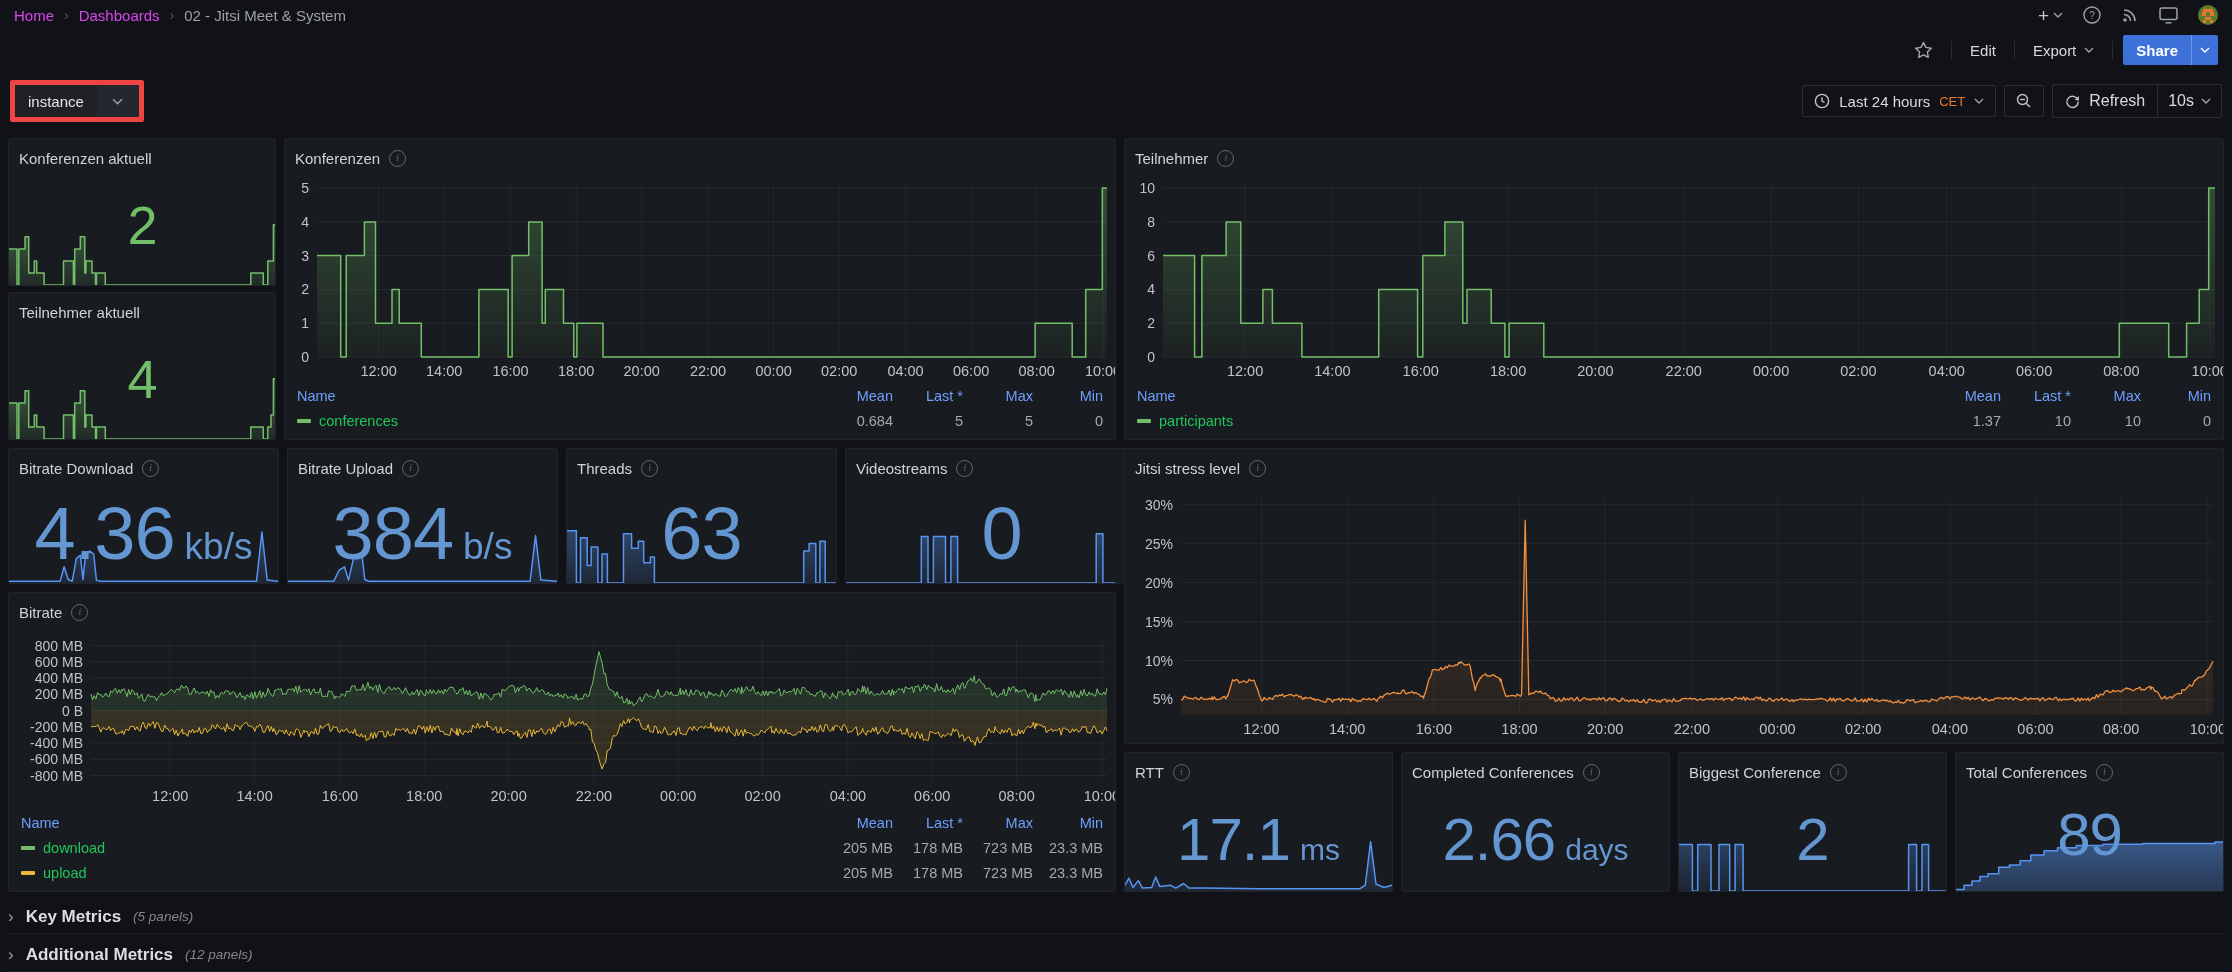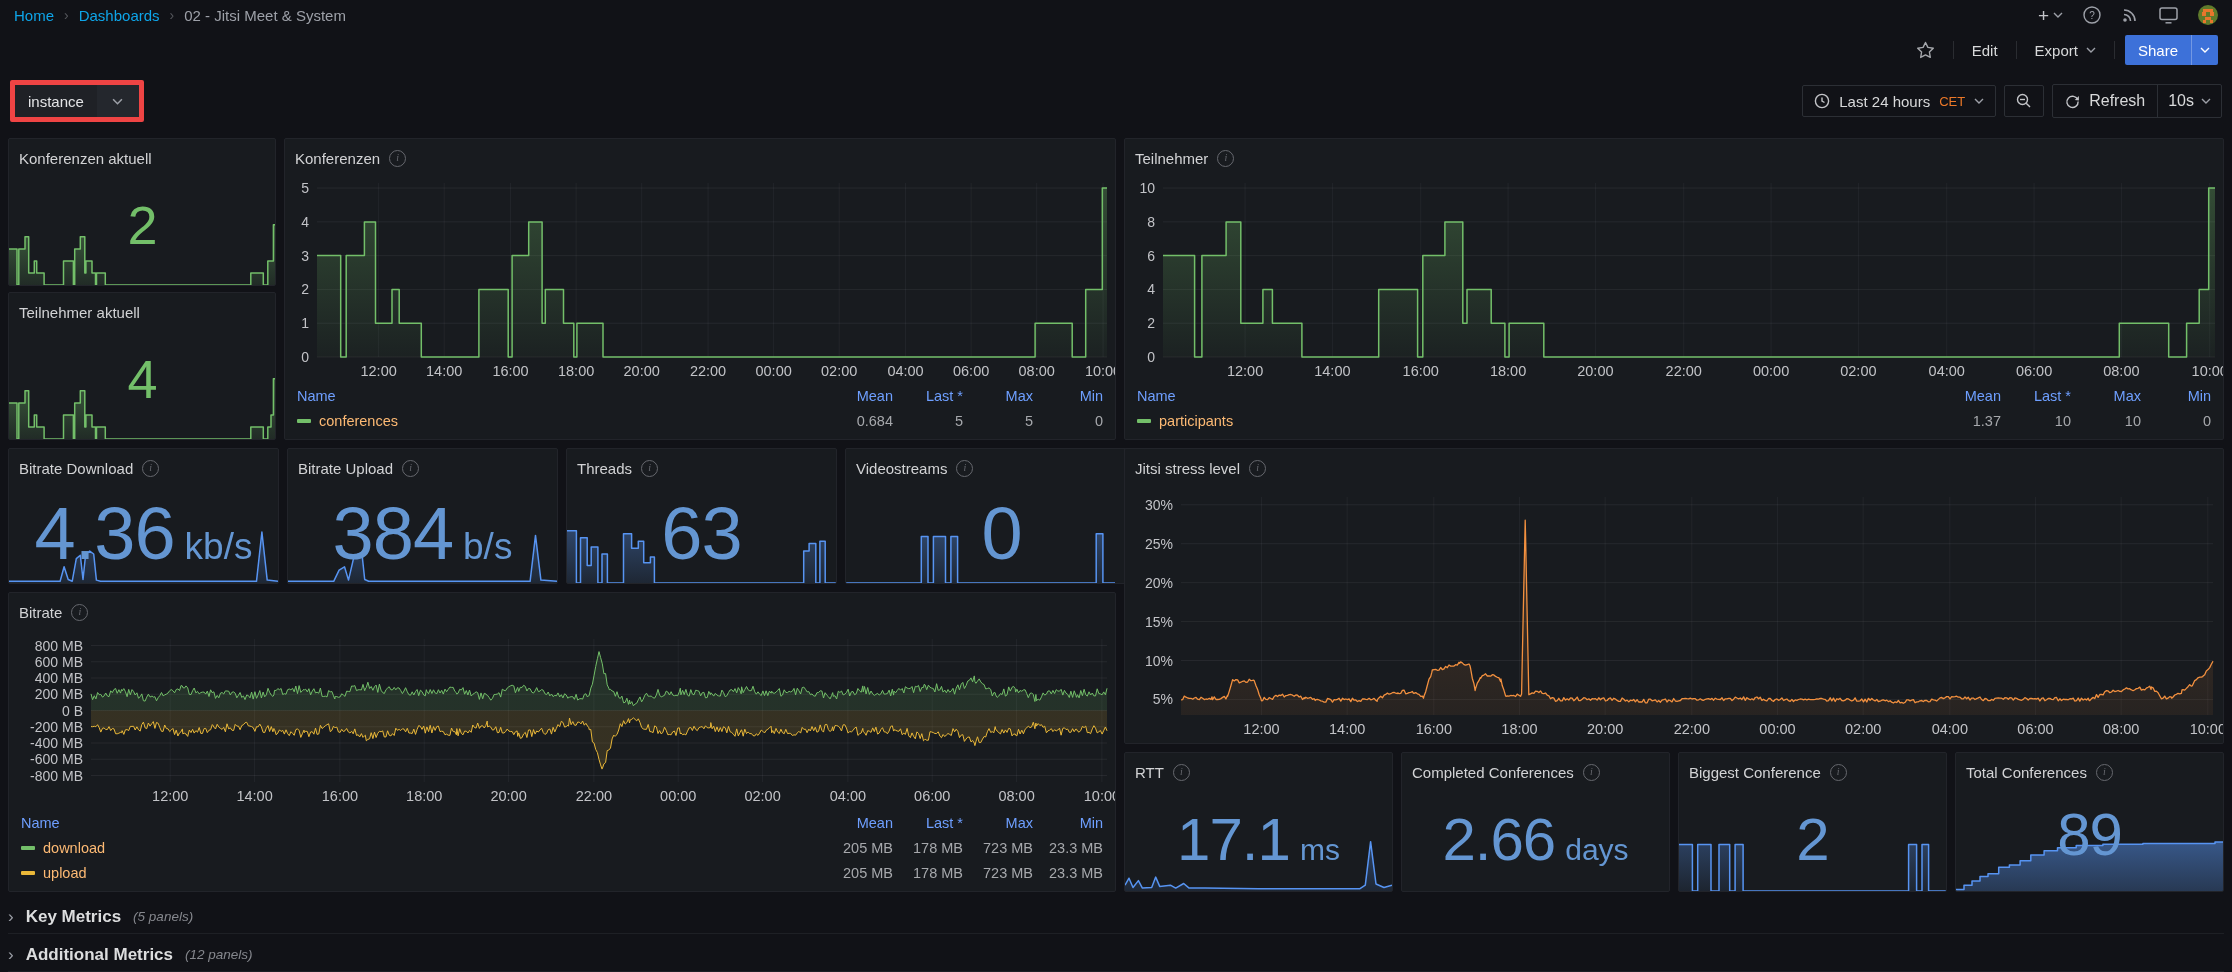--- a/index.html
+++ b/index.html
@@ -2,37 +2,37 @@
 <html><head>
 <meta charset="utf-8">
 <style>
   html,body{margin:0;padding:0;background:#0e0f13;}
   body{font-family:"Liberation Sans",sans-serif;color:#D8D9DA;}
   .app{position:relative;width:2232px;height:972px;background:#111217;overflow:hidden;}
 
   
   .nav{position:absolute;top:0;left:0;right:0;height:30px;display:flex;align-items:center;padding:0 14px;box-sizing:border-box;}
   .breadcrumb{display:flex;align-items:center;gap:10px;font-size:15px;white-space:nowrap;}
-  .crumb{color:#0ea5e9;cursor:pointer;}
+  .crumb{color:#d946ef;cursor:pointer;}
   .crumb.dim{color:#9DA0A8;}
   .crumb-sep{color:#55575C;font-size:14px;}
   .nav-right{margin-left:auto;display:flex;align-items:center;gap:20px;}
   .searchbox{display:flex;align-items:center;width:520px;height:24px;background:#16171B;border:1px solid #2A2C33;border-radius:5px;padding:0 10px;gap:8px;box-sizing:border-box;}
   .searchbox input{flex:1;background:transparent;border:0;outline:0;color:#C8C9CC;font-size:14px;font-family:inherit;min-width:0;}
   .searchbox input::placeholder{color:#73767D;}
   .kbd-hint{display:flex;align-items:center;gap:6px;color:#73767D;font-size:13px;white-space:nowrap;}
   .icon-btn{display:flex;align-items:center;gap:4px;background:transparent;border:0;color:#9DA0A8;cursor:pointer;padding:0;}
   .plus-glyph{font-size:19px;line-height:1;color:#C3C4C8;font-weight:400;}
   .avatar{width:20px;height:20px;border-radius:50%;overflow:hidden;flex:none;}
 
   
   .toolbar{position:absolute;top:30px;left:0;right:0;height:40px;display:flex;align-items:center;justify-content:flex-end;padding:0 14px;box-sizing:border-box;}
   .tb-divider{width:1px;height:18px;background:#2A2C31;margin:0 10px;}
   .tb-btn{display:flex;align-items:center;gap:8px;height:30px;padding:0 8px;color:#D8D9DA;font-size:15px;background:transparent;border:0;border-radius:2px;cursor:pointer;font-family:inherit;}
-  .share-btn{display:flex;height:30px;border-radius:2px;overflow:hidden;cursor:pointer;}
+  .share-btn{display:flex;height:30px;border-radius:2px;overflow:hidden;cursor:pointer;font-weight:bold;}
   .share-main{padding:0 13px;display:flex;align-items:center;font-size:15px;color:#FFFFFF;background:#3D71D9;}
   .share-caret{width:26px;display:flex;align-items:center;justify-content:center;background:#3D71D9;border-left:1px solid rgba(255,255,255,0.28);}
 
   
   .controls{position:absolute;top:70px;left:0;right:0;height:62px;display:flex;align-items:center;padding:0 10px;box-sizing:border-box;}
   .var-group{display:flex;height:32px;border:5px solid #ef4444;border-radius:2px;overflow:hidden;cursor:pointer;}
   .var-label{display:flex;align-items:center;padding:0 13px;background:#1F2126;font-size:15px;color:#E3E4E6;}
   .var-value{width:42px;display:flex;align-items:center;justify-content:center;background:#24272D;}
   .controls-right{margin-left:auto;display:flex;align-items:center;gap:8px;}
   .ctrl-btn{display:flex;align-items:center;gap:9px;height:32px;padding:0 11px;border:1px solid #2C2F35;border-radius:2px;background:transparent;color:#D8D9DA;font-size:15px;cursor:pointer;font-family:inherit;}
@@ -44,21 +44,21 @@
   
   .dash{position:absolute;top:132px;left:0;right:0;bottom:0;}
   .panel{position:absolute;background:#181B1F;border:1px solid #22242A;border-radius:2px;display:flex;flex-direction:column;overflow:hidden;box-sizing:border-box;}
   .panel-header{height:30px;display:flex;align-items:center;gap:9px;padding:4px 10px 0 10px;flex:none;cursor:pointer;}
   .panel-title{font-size:15px;color:#D2D3D5;white-space:nowrap;}
   .info-icon{width:15px;height:15px;border:1px solid #66686E;border-radius:50%;color:#66686E;font-size:10px;line-height:13px;text-align:center;font-family:"Liberation Serif",serif;font-style:italic;flex:none;cursor:pointer;}
   .chart-area{flex:1;position:relative;min-height:0;}
 
   .legend{flex:none;padding:0 12px 6px 12px;font-size:14.5px;}
   .lg-row{display:flex;align-items:center;height:25px;}
-  .lg-name{flex:1;display:flex;align-items:center;gap:8px;color:#fdba74;cursor:pointer;}
+  .lg-name{flex:1;display:flex;align-items:center;gap:8px;color:#22c55e;cursor:pointer;}
   .lg-val{width:70px;text-align:right;color:#A6A8AC;}
   .lg-val.c0{width:92px;}
   .lg-head .lg-name,.lg-head .lg-val{color:#6E9FFF;cursor:pointer;}
   .swatch{width:14px;height:4px;border-radius:1px;flex:none;}
 
   .stat-body{flex:1;position:relative;min-height:0;}
   .stat-value{position:absolute;inset:0;display:flex;align-items:center;justify-content:center;}
   .stat-line{display:flex;align-items:baseline;gap:10px;}
   .stat-num{font-weight:500;letter-spacing:-1px;}
   .stat-unit{font-weight:500;}

